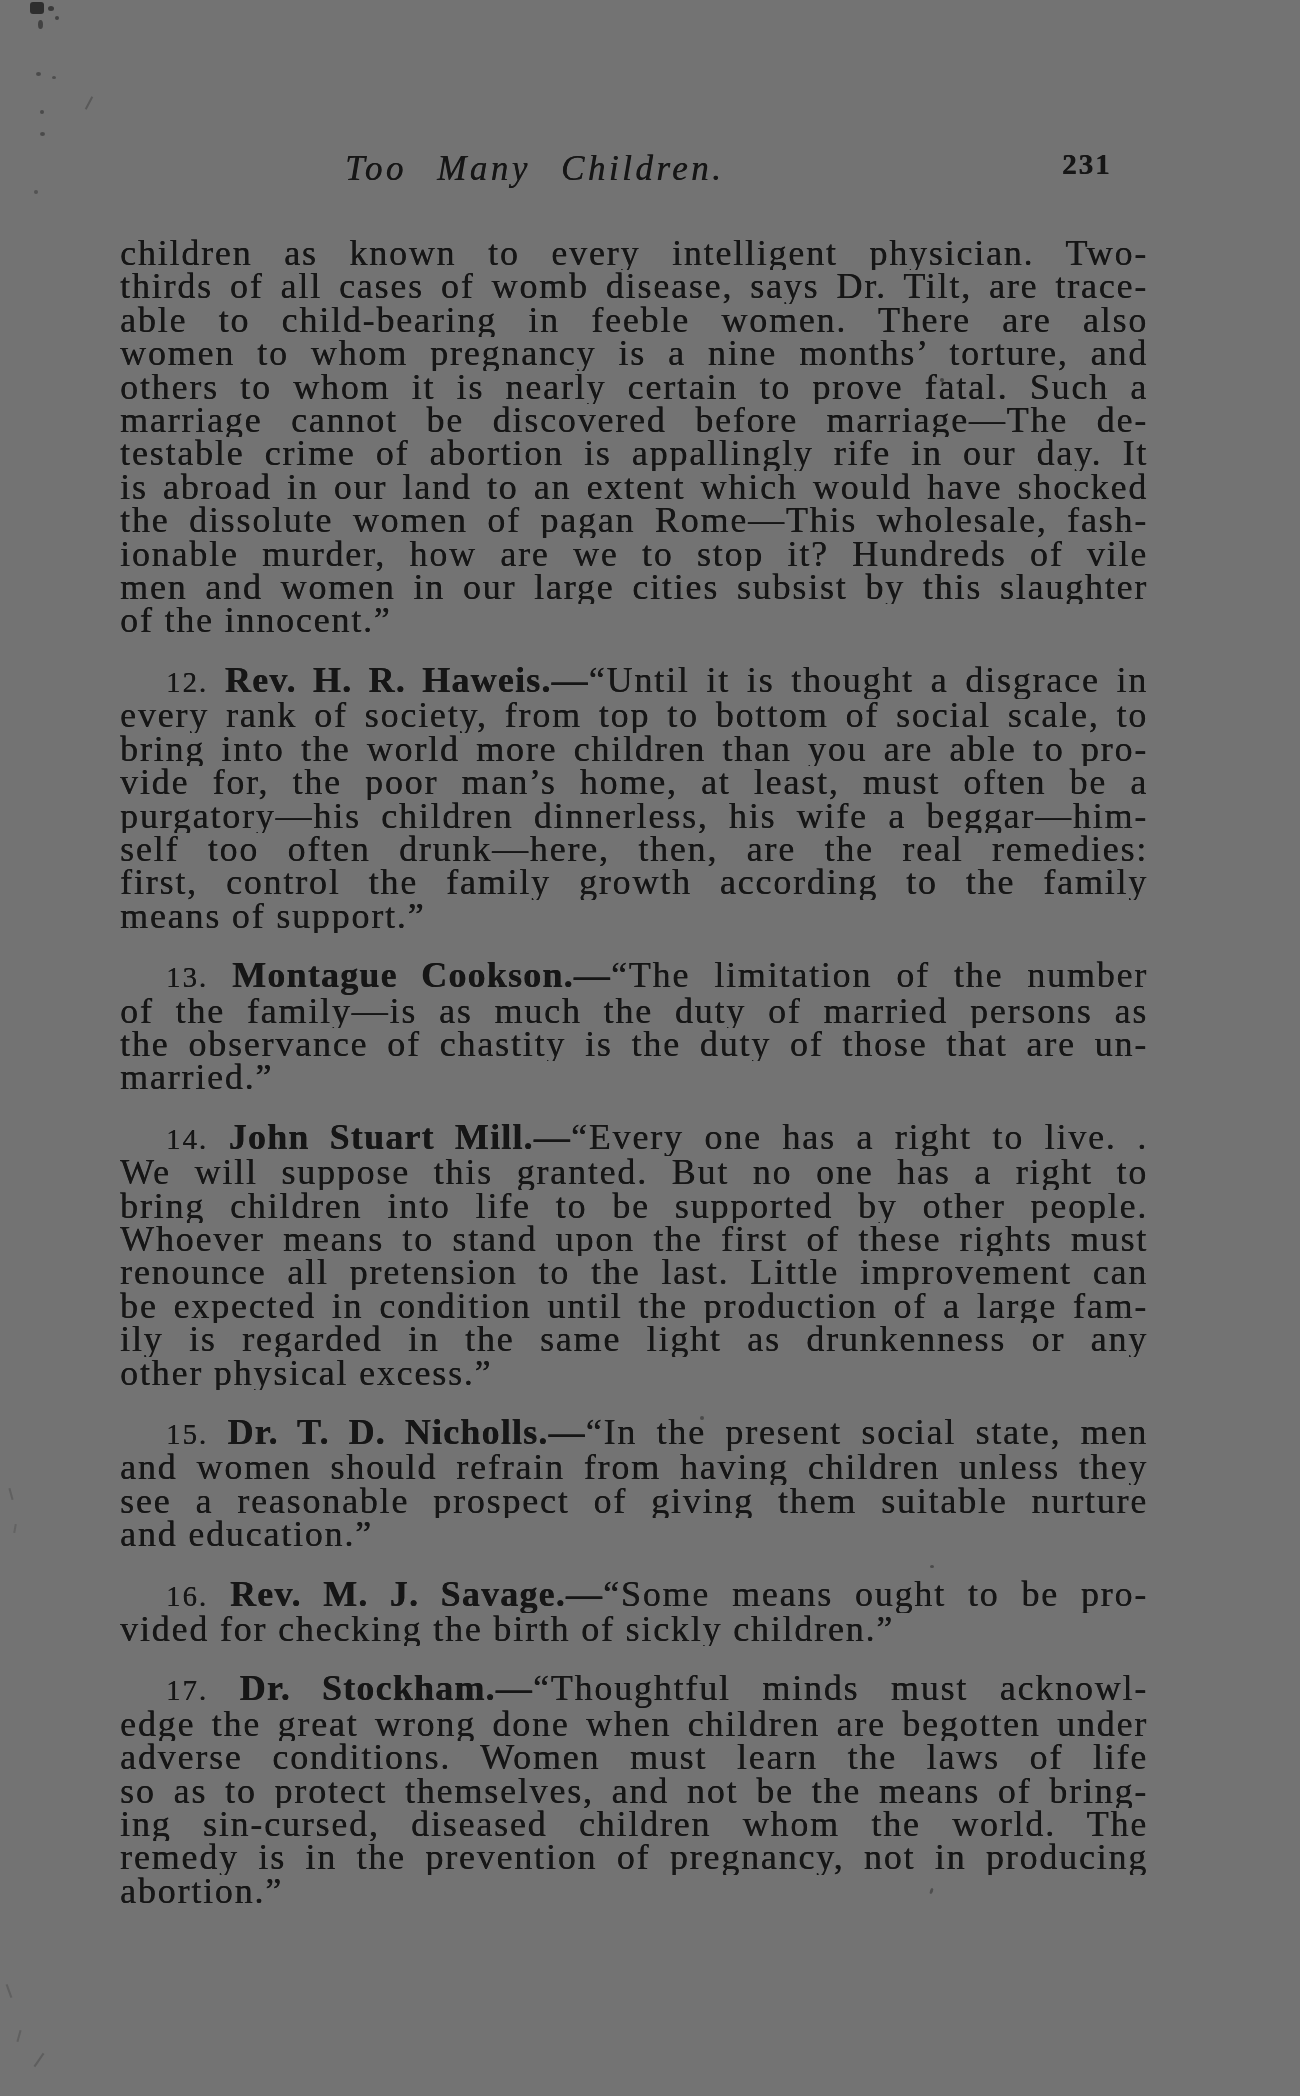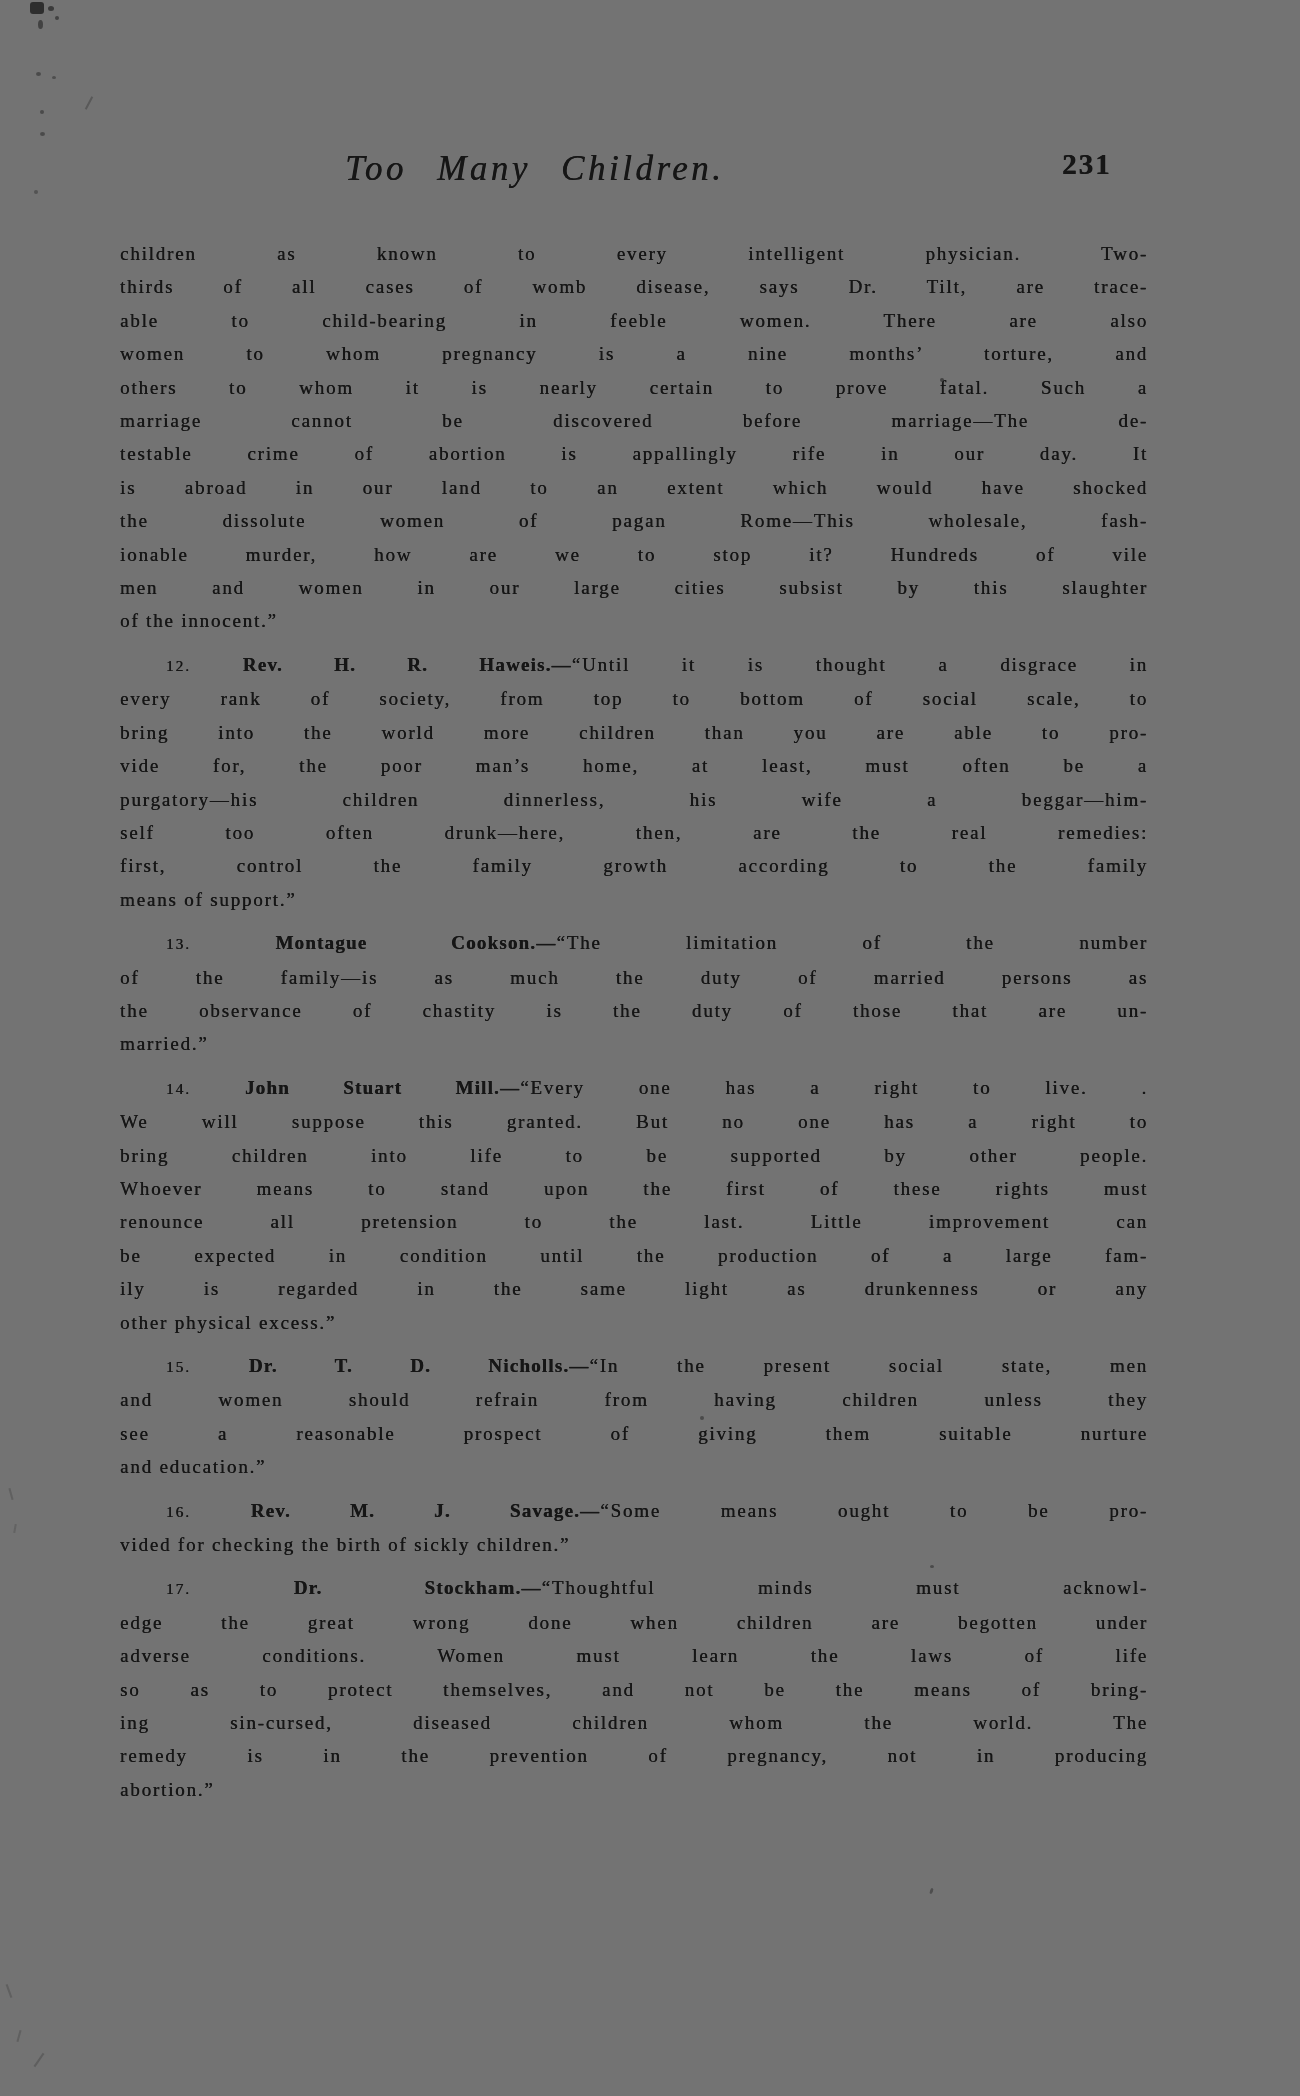--- a/index.html
+++ b/index.html
@@ -24,26 +24,26 @@
   }
   .page-number{
     position:absolute;top:148px;left:1062px;
     font-weight:bold;
     font-size:29px;
     letter-spacing:2px;
     text-shadow:0.5px 0 0 currentColor;
   }
   .body-text{
     position:absolute;top:237px;left:120px;width:1028px;
-    font-size:19px;
+    font-size:36px;
     letter-spacing:1.8px;
     text-shadow:0.35px 0 0 currentColor;
   }
   .para{margin:0;}
-  .para + .para{margin-top:10px;}
+  .para + .para{margin-top:26px;}
   .pline{
     line-height:33.4px;
     text-align:justify;
     text-align-last:justify;
     overflow:hidden;
     white-space:normal;
   }
   .pline.last{text-align-last:left;}
   .pline.indent{text-indent:46px;}
   .pnum{font-size:0.8em;letter-spacing:2px;}

